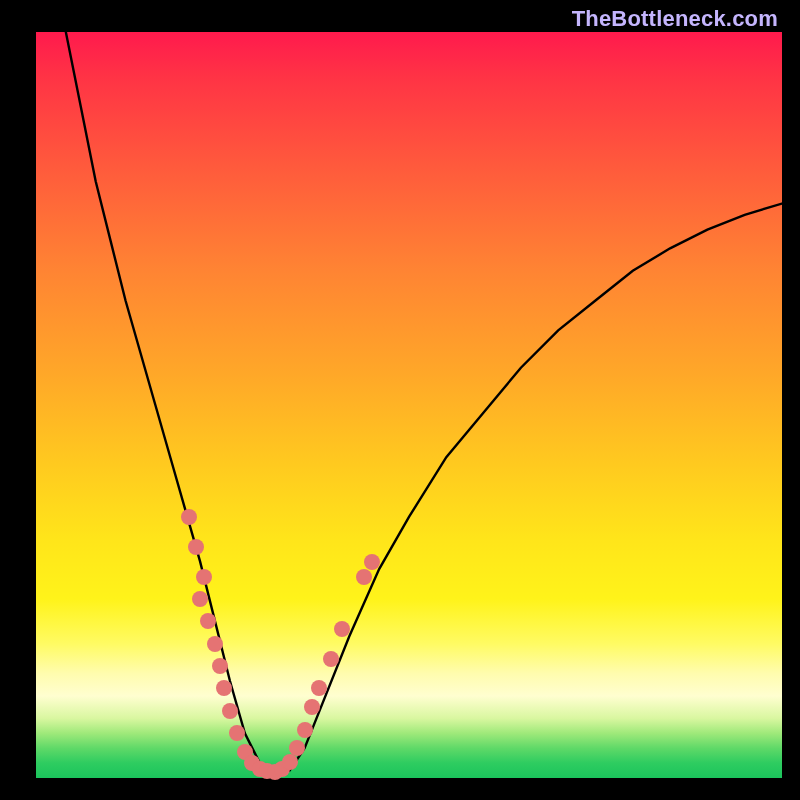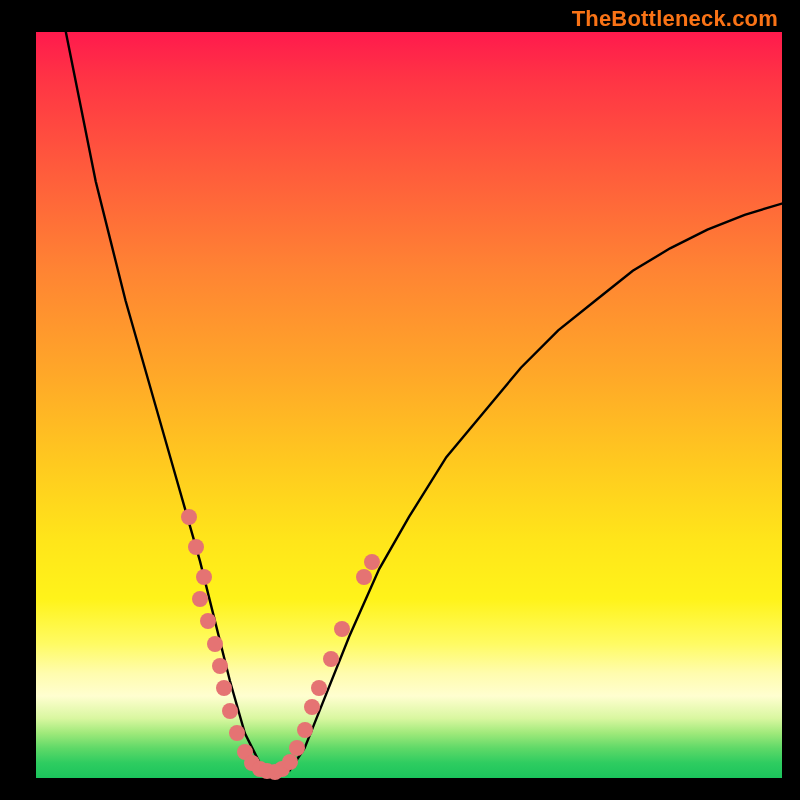--- a/index.html
+++ b/index.html
@@ -55,21 +55,21 @@
     width: 16px;
     height: 16px;
     border-radius: 50%;
     background: #e57373;
     transform: translate(-50%, -50%);
   }
   .attr {
     position: absolute;
     top: 6px;
     right: 22px;
-    color: #f97316;
+    color: #c4b5fd;
     font-size: 22px;
     font-weight: 600;
     letter-spacing: 0.2px;
   }
 </style>
 </head>
 <body>
 
 <div class="frame">
   <div class="gradient"></div>

